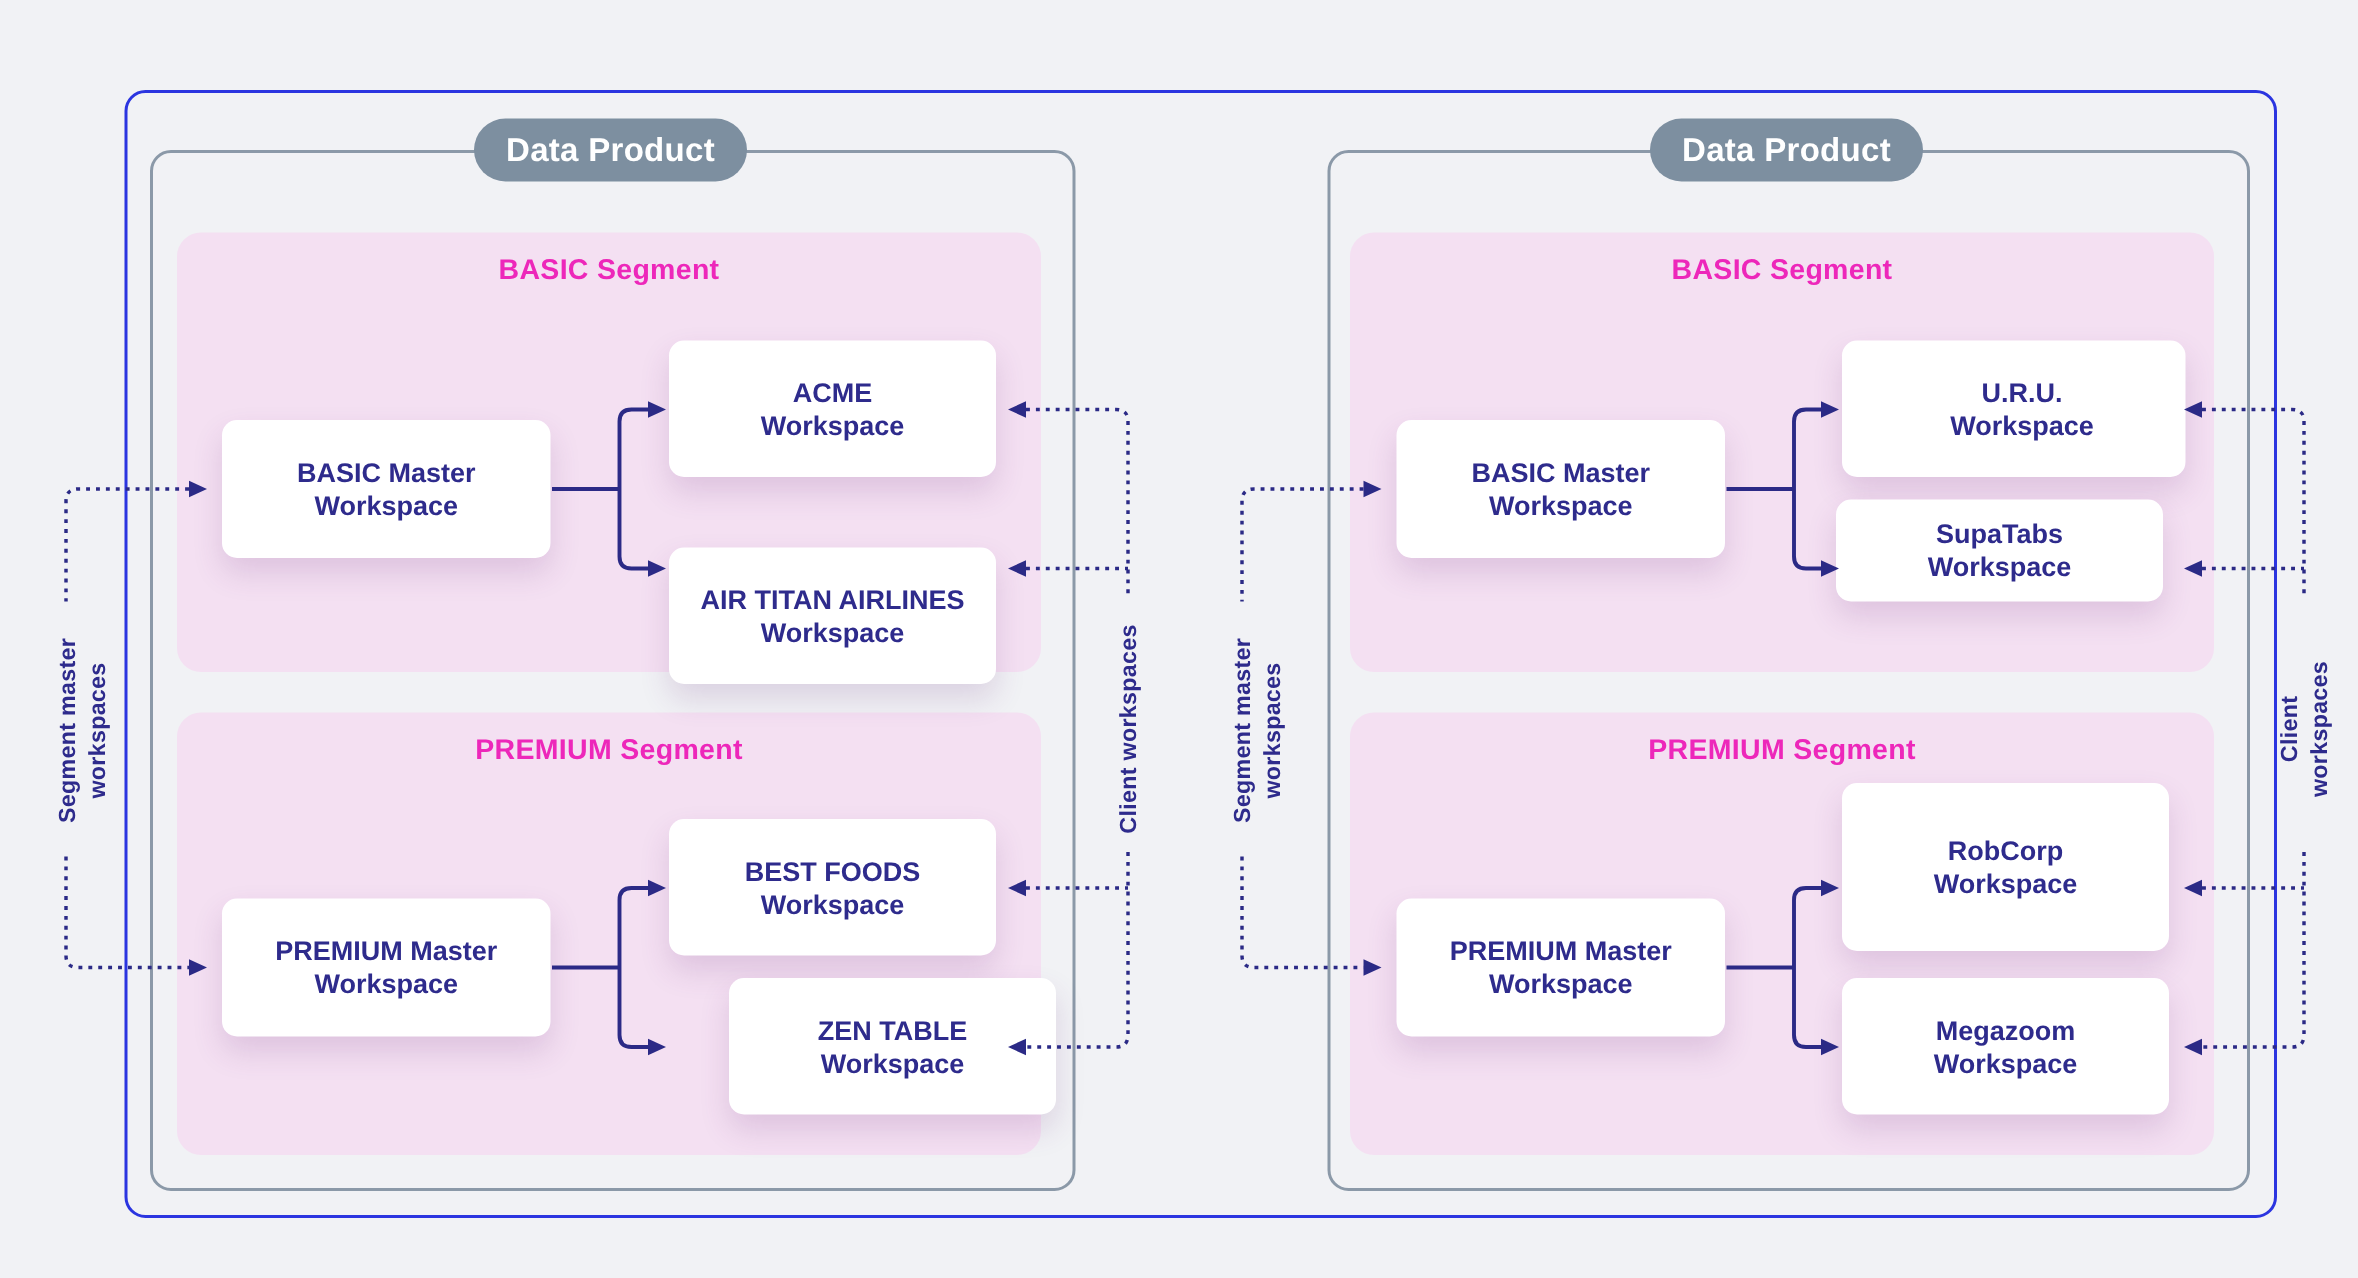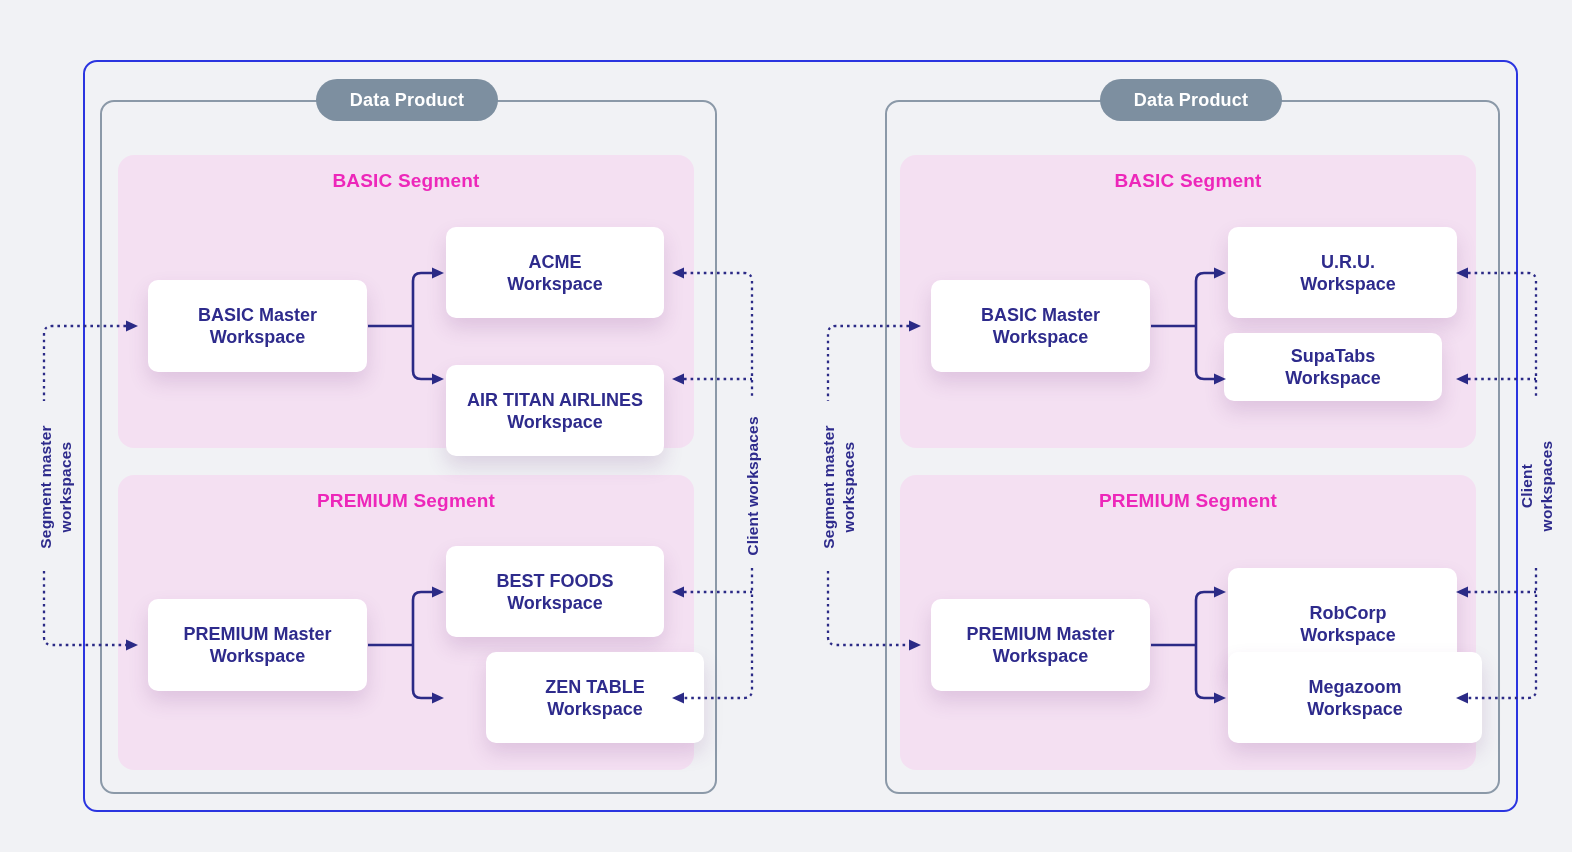--- a/index.html
+++ b/index.html
@@ -11,21 +11,21 @@
   }
   .outline{position:absolute;border-radius:14px;background:transparent;z-index:0;}
   .outline.domain{border:2px solid #2b35e0;}
   .outline.product{border:2px solid #8b99a8;}
   .pill{
     position:absolute;display:flex;align-items:center;justify-content:center;
     color:#ffffff;font-weight:bold;border-radius:22px;z-index:4;
     letter-spacing:.2px;
   }
   .pill.domain-pill{background:#2b35e0;font-size:19px;}
-  .pill.product-pill{background:#7d8fa0;font-size:18px;}
+  .pill.product-pill{background:#7d8fa0;font-size:22px;}
   .segment{
     position:absolute;background:#f4e0f2;border-radius:16px;z-index:1;
   }
   .segment-title{
     position:absolute;left:0;right:0;top:15px;text-align:center;
     color:#ed27ba;font-weight:bold;font-size:19px;letter-spacing:.2px;
   }
   .wsbox{
     position:absolute;background:#ffffff;border-radius:10px;z-index:2;
     display:flex;align-items:center;justify-content:center;text-align:center;
@@ -91,23 +91,23 @@
 
   <div class="wsbox" style="left:931px;top:280px;width:219px;height:92px;">BASIC Master
 Workspace</div>
   <div class="wsbox" style="left:1228px;top:227px;width:218px;height:91px;padding-left:11px;">U.R.U.
 Workspace</div>
   <div class="wsbox" style="left:1224px;top:333px;width:218px;height:68px;">SupaTabs
 Workspace</div>
 
   <div class="wsbox" style="left:931px;top:599px;width:219px;height:92px;">PREMIUM Master
 Workspace</div>
-  <div class="wsbox" style="left:1228px;top:568px;width:218px;height:112px;padding-left:11px;">RobCorp
+  <div class="wsbox" style="left:1228px;top:522px;width:218px;height:112px;">RobCorp
 Workspace</div>
-  <div class="wsbox" style="left:1228px;top:652px;width:254px;height:91px;">Megazoom
+  <div class="wsbox" style="left:1228px;top:652px;width:218px;height:91px;">Megazoom
 Workspace</div>
 
   <div class="side-label" style="left:56px;top:487px;">Segment master
 workspaces</div>
   <div class="side-label" style="left:839px;top:487px;">Segment master
 workspaces</div>
   <div class="side-label" style="left:753px;top:486px;">Client workspaces</div>
   <div class="side-label" style="left:1537px;top:486px;">Client workspaces</div>
 
   <svg class="connectors" width="1572" height="852" viewBox="0 0 1572 852">

